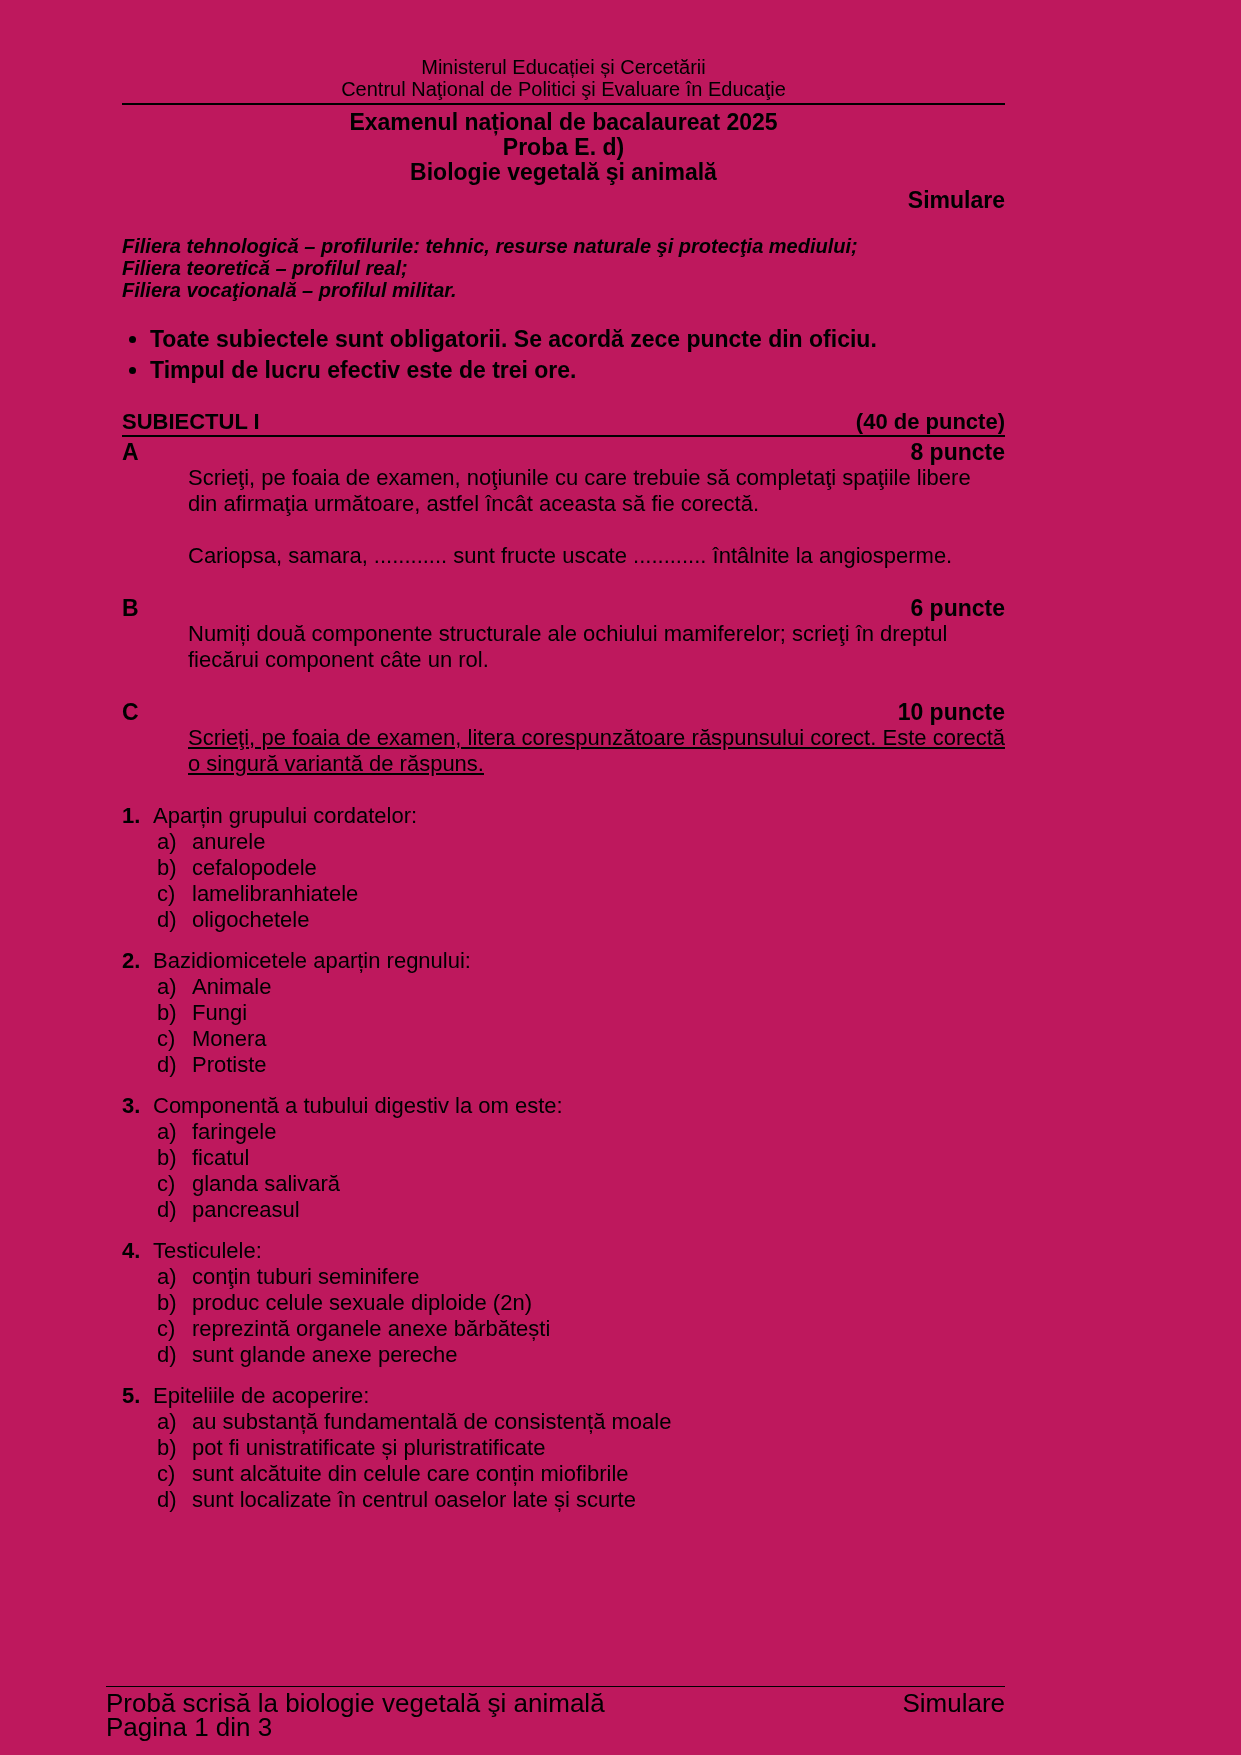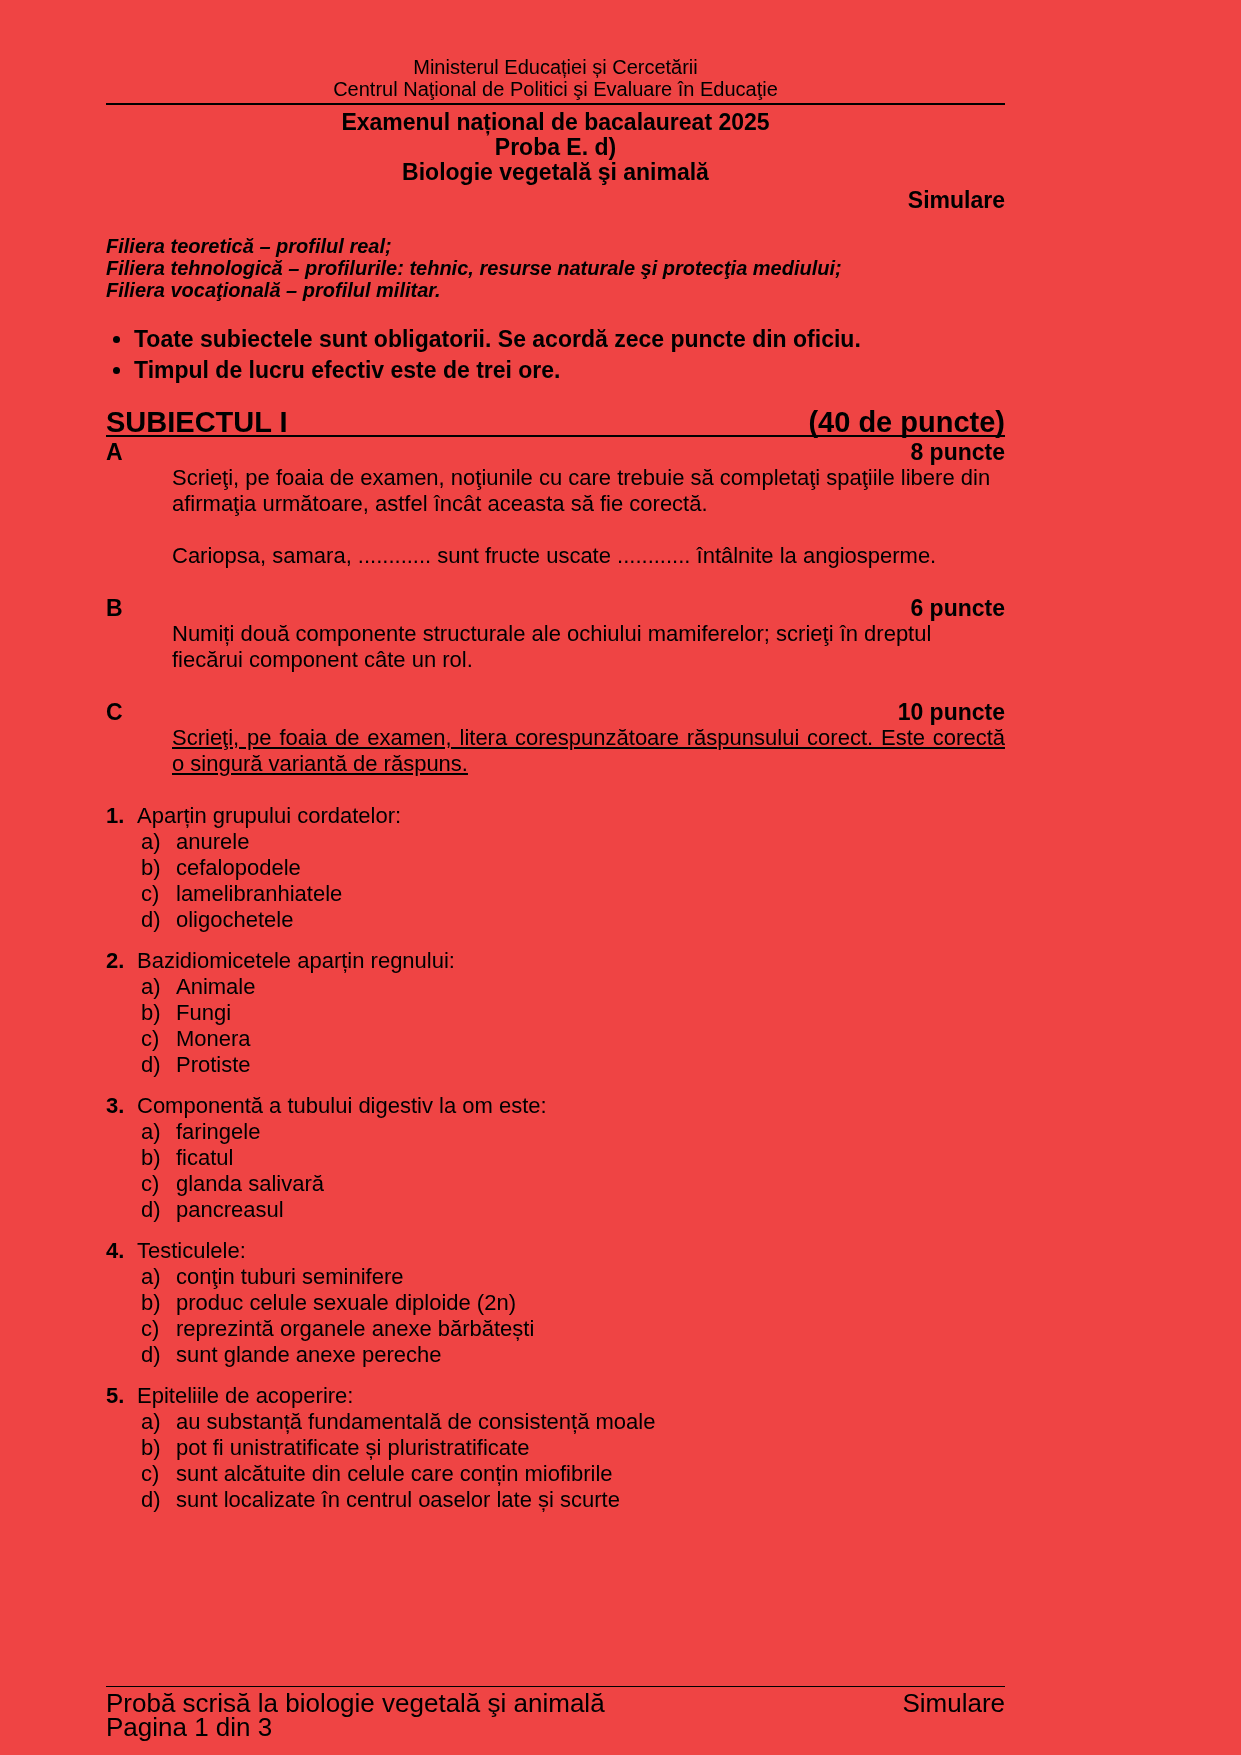--- a/index.html
+++ b/index.html
@@ -2,43 +2,44 @@
 <html><head>
 <meta charset="utf-8">
 <style>
   * { box-sizing: border-box; }
   html, body { margin: 0; padding: 0; background: #e8e8e8; }
   .page {
     position: relative;
     width: 1241px;
     height: 1755px;
     margin: 0 auto;
-    background: #ef4444;
+    background: #be185d;
     color: #000;
     font-family: "Liberation Sans", sans-serif;
     font-size: 22px;
     line-height: 26px;
     overflow: hidden;
+    padding-left: 16px;
   }
   .content { padding: 56px 236px 0 106px; }
 
   .ministry { text-align: center; font-size: 20px; line-height: 22px; }
   .header-rule { border-bottom: 2px solid #000; margin-top: 3px; }
 
   .title-block { text-align: center; font-weight: bold; font-size: 23px; line-height: 25px; margin-top: 5px; }
   .simulare-row { text-align: right; font-weight: bold; font-size: 23px; line-height: 25px; margin-top: 3px; }
 
   .filiera { font-weight: bold; font-style: italic; font-size: 20px; line-height: 22px; margin-top: 22px; }
 
   ul.bullets { margin: 26px 0 0 0; padding-left: 28px; font-weight: bold; font-size: 23px; line-height: 25px; }
   ul.bullets li { margin-bottom: 6px; }
 
   .subiect-row {
     display: flex; justify-content: space-between;
-    font-weight: bold; font-size: 29px; line-height: 26px;
+    font-weight: bold; font-size: 22px; line-height: 26px;
     border-bottom: 2px solid #000;
     margin-top: 26px;
   }
   .sec-row { display: flex; justify-content: space-between; font-weight: bold; font-size: 23px; line-height: 26px; margin-top: 2px; }
 
   p.sec-para { margin: 0 0 0 66px; }
   p.mb { margin-bottom: 26px; }
   p.mt { margin-top: 26px; }
   p.just { text-align: justify; text-decoration: underline; }
 
@@ -74,22 +75,22 @@
       <div>Examenul național de bacalaureat 2025</div>
       <div>Proba E. d)</div>
       <div>Biologie vegetală şi animală</div>
     </div>
 
     <div class="simulare-row">
       <span>Simulare</span>
     </div>
 
     <div class="filiera">
+      <div>Filiera tehnologică – profilurile: tehnic, resurse naturale şi protecţia mediului;</div>
       <div>Filiera teoretică – profilul real;</div>
-      <div>Filiera tehnologică – profilurile: tehnic, resurse naturale şi protecţia mediului;</div>
       <div>Filiera vocaţională – profilul militar.</div>
     </div>
 
     <ul class="bullets">
       <li>Toate subiectele sunt obligatorii. Se acordă zece puncte din oficiu.</li>
       <li>Timpul de lucru efectiv este de trei ore.</li>
     </ul>
 
     <div class="subiect-row">
       <span>SUBIECTUL I</span>

